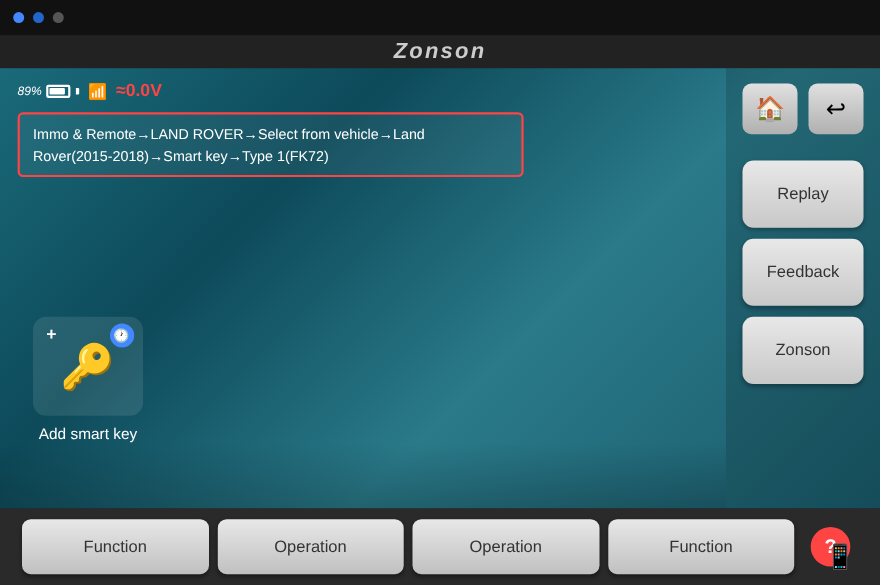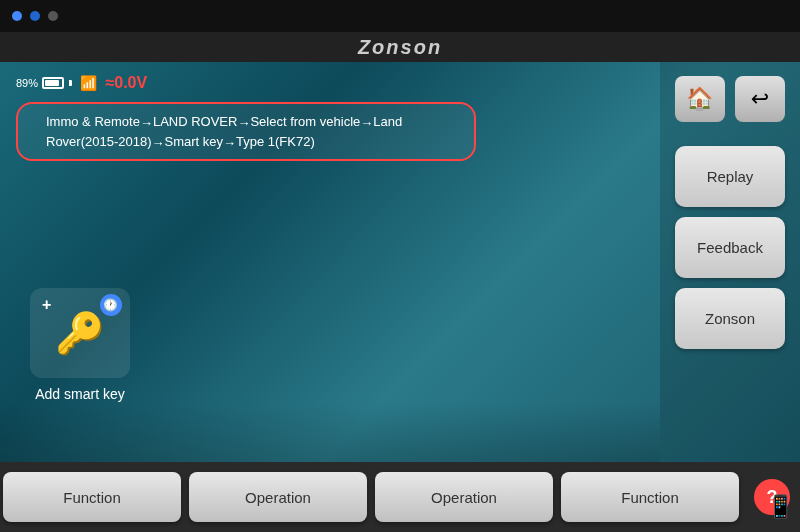--- a/index.html
+++ b/index.html
@@ -70,20 +70,21 @@
       align-items: center;
       gap: 8px;
       margin-bottom: 10px;
     }
     .battery-icon {
       display: flex;
       align-items: center;
       gap: 4px;
       color: #fff;
       font-size: 11px;
+      font-style: italic;
     }
     .battery-body {
       width: 22px;
       height: 12px;
       border: 2px solid #fff;
       border-radius: 2px;
       position: relative;
       display: flex;
       align-items: center;
       padding: 1px;
@@ -108,22 +109,22 @@
     .voltage-text {
       color: #ff4444;
       font-size: 16px;
       font-weight: bold;
     }
 
     
     .breadcrumb-box {
       border: 2px solid #ff4444;
       background: rgba(255,255,255,0.05);
-      padding: 8px 28px;
-      border-radius: 16px;
+      padding: 8px 12px;
+      border-radius: 5px;
       color: #fff;
       font-size: 13px;
       line-height: 1.5;
       max-width: 460px;
     }
 
     
     .key-area {
       position: absolute;
       bottom: 60px;
@@ -218,21 +219,21 @@
       box-shadow: 0 2px 4px rgba(0,0,0,0.3);
     }
 
     
     .bottom-bar {
       width: 100%;
       height: 70px;
       background: #2a2a2a;
       display: flex;
       align-items: center;
-      padding: 8px 3px;
+      padding: 8px 20px;
       gap: 8px;
     }
     .tab-btn {
       height: 50px;
       flex: 1;
       background: linear-gradient(180deg, #e8e8e8 0%, #c0c0c0 100%);
       border-radius: 8px;
       display: flex;
       align-items: center;
       justify-content: center;

